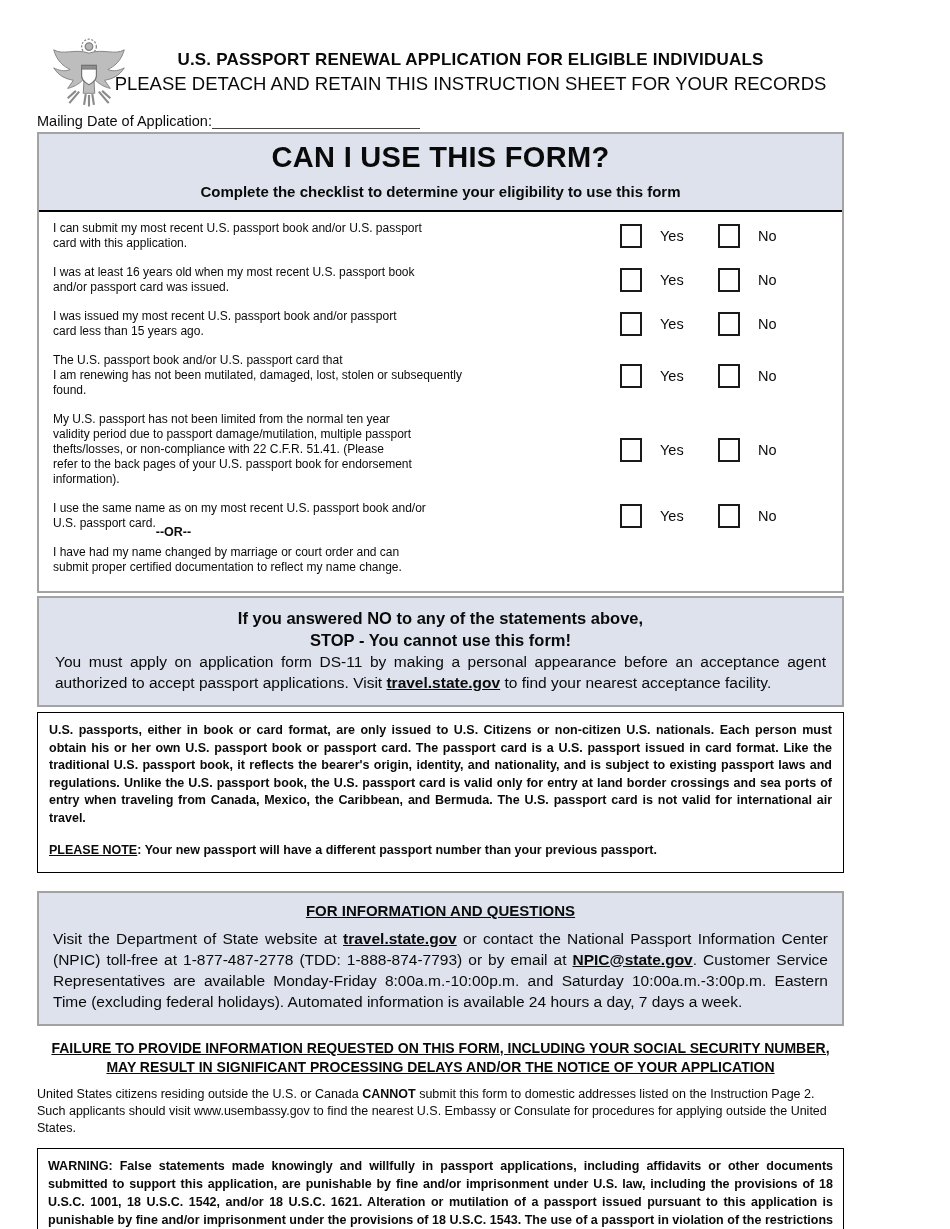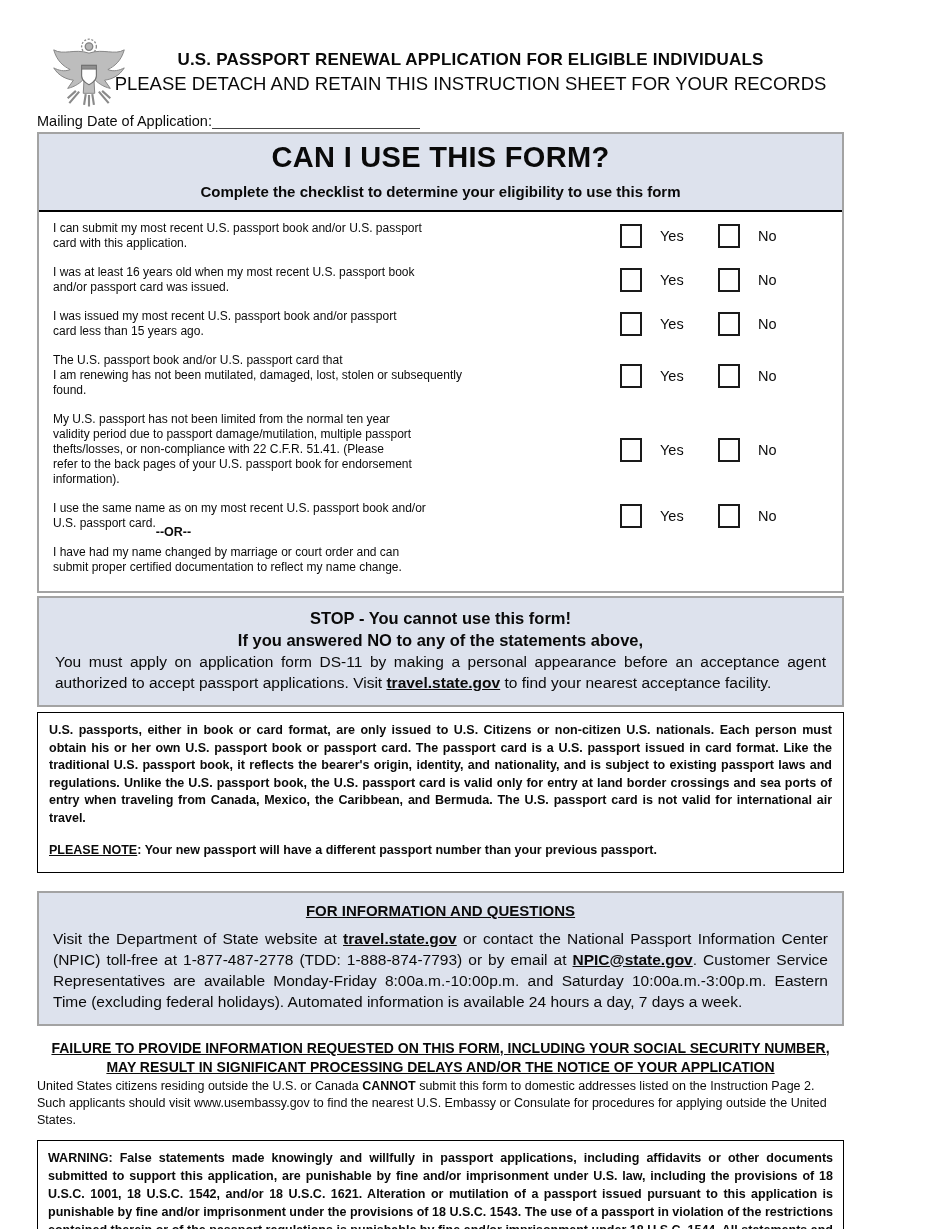--- a/index.html
+++ b/index.html
@@ -65,21 +65,21 @@
 
   
   .infoq { margin-top:18px; padding:9px 14px 12px; }
   .infoq-h { text-align:center; font-weight:bold; font-size:15px; text-decoration:underline; }
   .infoq-body { font-size:15.5px; line-height:21px; text-align:justify; margin-top:9px; }
 
   
   .fail { margin-top:13px; text-align:center; font-weight:bold; font-size:14px; line-height:19px; }
   .fail div { text-decoration:underline; }
   .abroad-h { margin-top:19px; text-align:center; font-weight:bold; font-size:14px; text-decoration:underline; }
-  .abroad-body { margin-top:1px; font-size:12.5px; line-height:17px; }
+  .abroad-body { margin-top:9px; font-size:12.5px; line-height:17px; }
   .b { font-weight:bold; }
 
   
   .warn { margin-top:11px; border:1.6px solid #000; padding:8px 10px; }
   .warn p { font-size:12.5px; font-weight:bold; line-height:18px; text-align:justify; }
 </style>
 </head>
 <body>
 
 <div class="page">
@@ -192,22 +192,22 @@
           </div>
         </div>
         <div class="chk-row">
           <div class="stmt"><span class="stmt-text">I have had my name changed by marriage or court order and can
 submit proper certified documentation to reflect my name change.</span></div>
         </div>
       </div>
   </section>
 
   <section class="bx shaded stop">
+    <div class="stop-h">If you answered NO to any of the statements above,</div>
     <div class="stop-h">STOP - You cannot use this form!</div>
-    <div class="stop-h">If you answered NO to any of the statements above,</div>
     <p class="stop-body"><span>You must apply on application form DS-11 by making a personal appearance before an acceptance agent authorized to accept passport applications. Visit </span><span class="lnk">travel.state.gov</span><span> to find your nearest acceptance facility.</span></p>
   </section>
 
   <section class="cardinfo">
     <p>U.S. passports, either in book or card format, are only issued to U.S. Citizens or non-citizen U.S. nationals. Each person must obtain his or her own U.S. passport book or passport card. The passport card is a U.S. passport issued in card format. Like the traditional U.S. passport book, it reflects the bearer's origin, identity, and nationality, and is subject to existing passport laws and regulations. Unlike the U.S. passport book, the U.S. passport card is valid only for entry at land border crossings and sea ports of entry when traveling from Canada, Mexico, the Caribbean, and Bermuda. The U.S. passport card is not valid for international air travel.</p>
     <p class="note"><span class="ulab">PLEASE NOTE</span><span>: Your new passport will have a different passport number than your previous passport.</span></p>
   </section>
 
   <section class="bx shaded infoq">
     <div class="infoq-h">FOR INFORMATION AND QUESTIONS</div>

